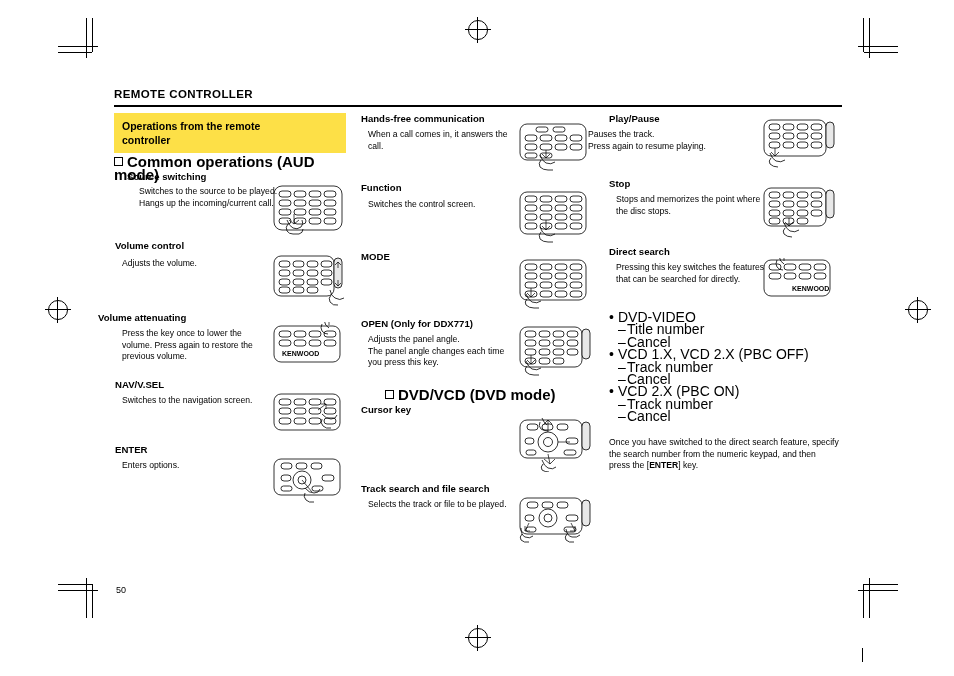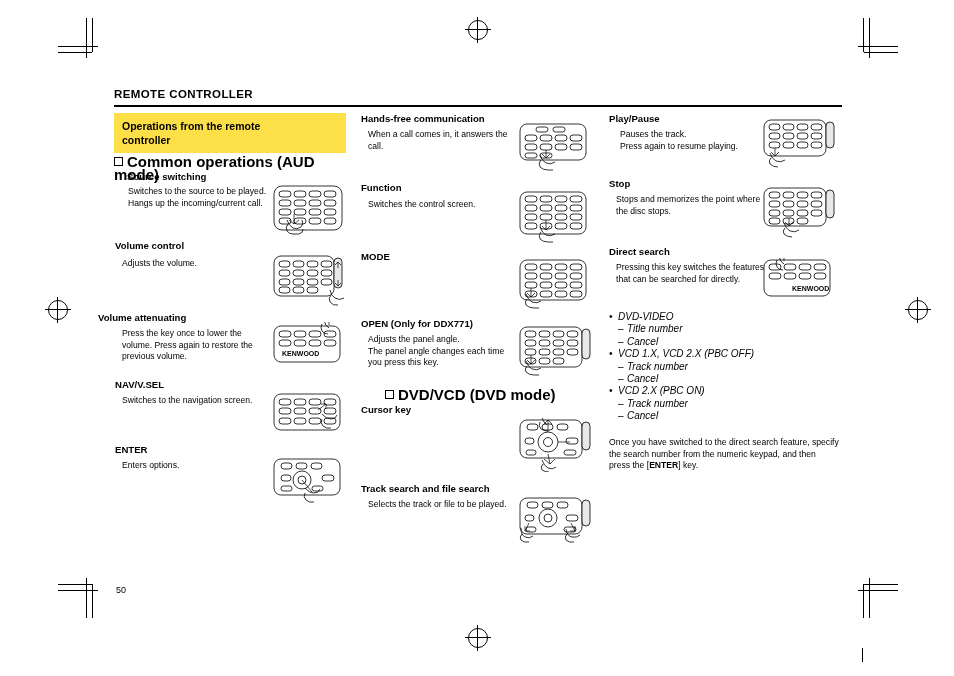--- a/index.html
+++ b/index.html
@@ -39,21 +39,21 @@
     position:absolute;left:8px;top:6px;width:215px;
     font-size:10.5px;font-weight:bold;line-height:14px;
   }
 
   
   .sec-h{font-size:9.6px;font-weight:bold;line-height:12px;}
   .sec-h2{font-size:15px;font-weight:bold;line-height:13px;}
   .body{font-size:8.6px;line-height:11.6px;}
   .abs{position:absolute;}
 
-  .bullet-list{font-size:10px;line-height:12.4px;font-style:italic;}
+  .bullet-list{font-size:14px;line-height:12.4px;}
   .bullet-list .b{position:relative;padding-left:9px;}
   .bullet-list .b:before{content:"\2022";position:absolute;left:0;top:0;}
   .bullet-list .d{position:relative;padding-left:18px;}
   .bullet-list .d:before{content:"\2013";position:absolute;left:9px;top:0;}
 
   .sq{display:inline-block;width:7px;height:7px;border:1px solid #000;margin-right:4px;vertical-align:1px;}
 
   .pagenum{position:absolute;left:116px;top:585px;font-size:9px;}
 
   
@@ -121,21 +121,21 @@
       <span>Operations from the remote</span><br>
       <span>controller</span>
     </div>
   </div>
 
   <div class="abs sec-h2" style="left:114px;top:155px;width:232px;">
     <span class="sq"></span><span>Common operations (AUD mode)</span>
   </div>
 
   <div class="abs sec-h" style="left:115px;top:171px;width:150px;margin-left:12px;">Source switching</div>
-  <div class="abs body" style="left:128px;top:186px;width:140px;white-space:pre-line;">Switches to the source to be played.
+  <div class="abs body" style="left:139px;top:186px;width:140px;white-space:pre-line;">Switches to the source to be played.
 Hangs up the incoming/current call.</div>
 
   <div class="abs sec-h" style="left:115px;top:240px;width:150px;">Volume control</div>
   <div class="abs body" style="left:122px;top:258px;width:140px;">Adjusts the volume.</div>
 
   <div class="abs sec-h" style="left:98px;top:312px;width:150px;">Volume attenuating</div>
   <div class="abs body" style="left:122px;top:328px;width:142px;">Press the key once to lower the volume. Press again to restore the previous volume.</div>
 
   <div class="abs sec-h" style="left:115px;top:379px;width:150px;">NAV/V.SEL</div>
   <div class="abs body" style="left:122px;top:395px;width:140px;">Switches to the navigation screen.</div>
@@ -158,21 +158,21 @@
   <div class="abs sec-h2" style="left:361px;top:388px;width:185px;padding-left:24px;">
     <span class="sq"></span><span>DVD/VCD (DVD mode)</span>
   </div>
 
   <div class="abs sec-h" style="left:361px;top:404px;width:165px;">Cursor key</div>
 
   <div class="abs sec-h" style="left:361px;top:483px;width:175px;">Track search and file search</div>
   <div class="abs body" style="left:368px;top:499px;width:150px;">Selects the track or file to be played.</div>
 
   <div class="abs sec-h" style="left:609px;top:113px;width:165px;">Play/Pause</div>
-  <div class="abs body" style="left:620px;top:129px;width:155px;white-space:pre-line;">Pauses the track.
+  <div class="abs body" style="left:588px;top:129px;width:155px;white-space:pre-line;">Pauses the track.
 Press again to resume playing.</div>
 
   <div class="abs sec-h" style="left:609px;top:178px;width:165px;">Stop</div>
   <div class="abs body" style="left:616px;top:194px;width:155px;">Stops and memorizes the point where the disc stops.</div>
 
   <div class="abs sec-h" style="left:609px;top:246px;width:165px;">Direct search</div>
   <div class="abs body" style="left:616px;top:262px;width:158px;">Pressing this key switches the features that can be searched for directly.</div>
 
   <div class="abs bullet-list" style="left:609px;top:311px;width:210px;">
     <div class="b">DVD-VIDEO</div>

